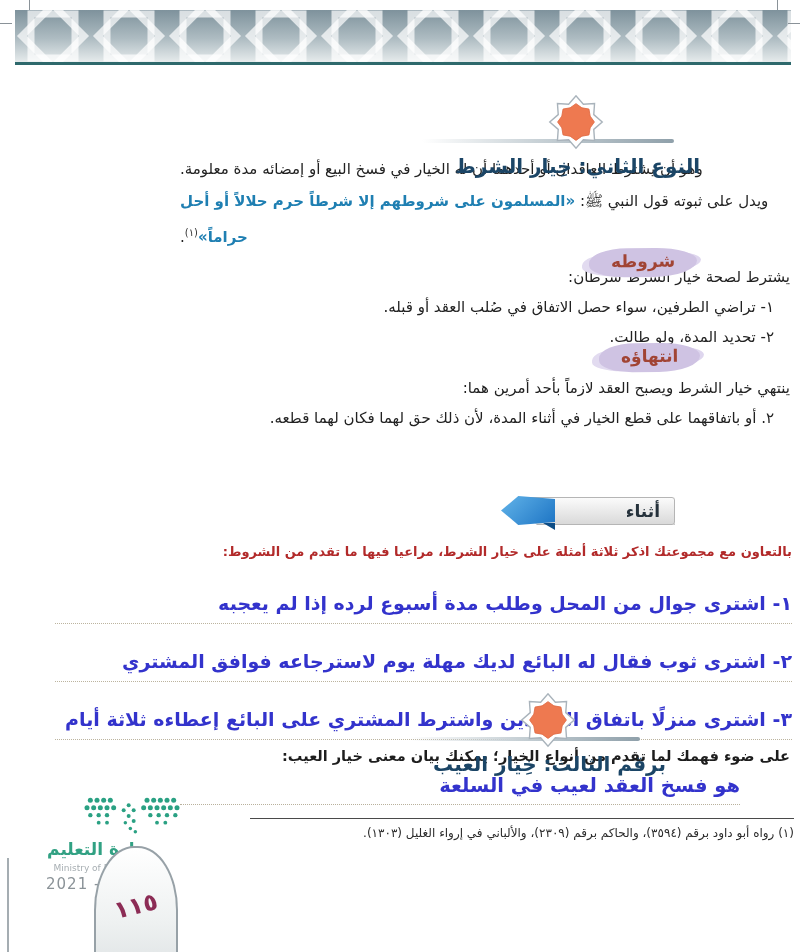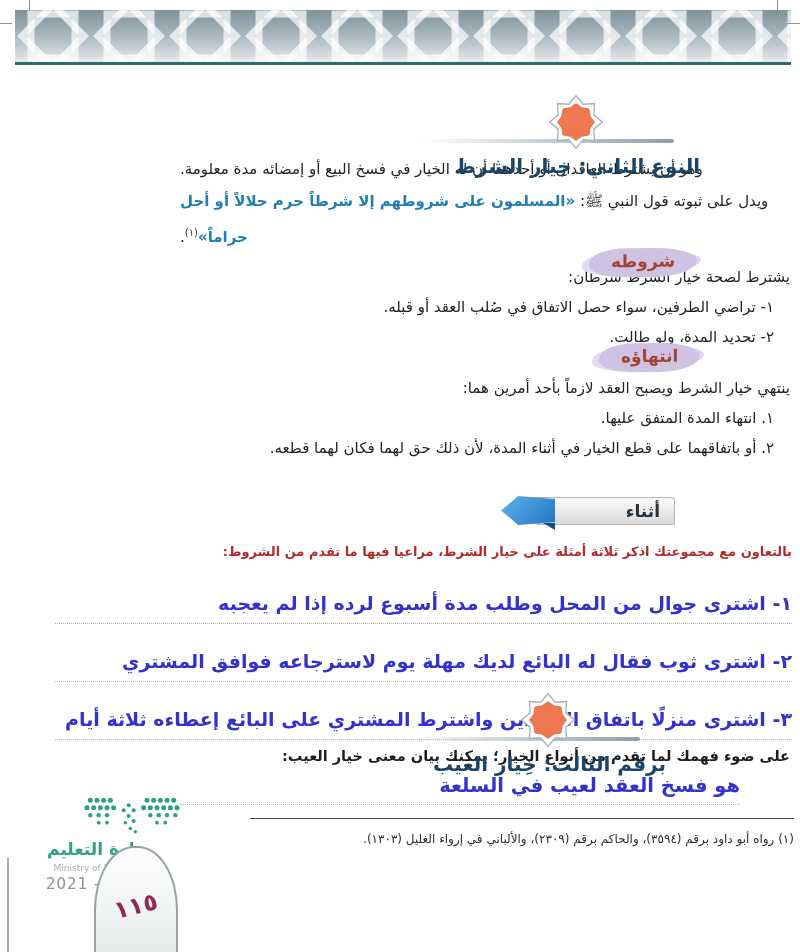--- a/index.html
+++ b/index.html
@@ -78,21 +78,21 @@
      text-align:right; white-space:nowrap; overflow:hidden;margin-top:20px; }
 
   .ayb-prompt { position:absolute; right:10px; left:150px; top:744px;
      font-size:14.5px; font-weight:bold; color:#1d1d1d; text-align:right; line-height:24px; }
   .ayb-answer { position:absolute; right:60px; left:180px; top:770px; height:34px;
      line-height:32px; border-bottom:1px dotted #b9b19c; font-size:19.5px;
      font-weight:bold; color:var(--answer_blue,#3333cc); text-align:right; }
 
   
   .footnote { position:absolute; left:250px; right:6px; top:818px;
-     border-top:1px solid #4a4a4a; padding-top:10px; font-size:12px;
+     border-top:1px solid #4a4a4a; padding-top:4px; font-size:12px;
      color:#2b2b2b; text-align:right; line-height:20px; }
 
   
   .logo-dots { position:absolute; left:82px; top:795px; }
   .ministry-ar { position:absolute; left:46px; top:839px; width:110px; text-align:center;
      font-size:17px; font-weight:bold; color:var(--logo_green,#31a183); }
   .ministry-en { position:absolute; left:46px; top:863px; width:110px; text-align:center;
      font-size:9px; color:#a7aeb2; direction:ltr; }
   .edition-year { position:absolute; left:46px; top:875px; font-size:15px;
      color:#8b9398; direction:ltr; letter-spacing:1px; }
@@ -156,21 +156,20 @@
     <div>يشترط لصحة خيار الشرط شرطان:</div>
     <div class="item">١- تراضي الطرفين، سواء حصل الاتفاق في صُلب العقد أو قبله.</div>
     <div class="item">٢- تحديد المدة، ولو طالت.</div>
   </div>
 
   <div class="blob" id="blob-expiry">
     <span class="bg">انتهاؤه</span>
   </div>
   <div class="textblock" id="expiry-block">
     <div>ينتهي خيار الشرط ويصبح العقد لازماً بأحد أمرين هما:</div>
-    <div class="item">١. انتهاء المدة المتفق عليها.</div>
     <div class="item">٢. أو باتفاقهما على قطع الخيار في أثناء المدة، لأن ذلك حق لهما فكان لهما قطعه.</div>
   </div>
 
   <div class="activity-ribbon">
     <div class="ribbon-body">أثناء</div>
     <div class="ribbon-arrow"></div>
     <div class="ribbon-fold"></div>
   </div>
 
   <div class="activity-prompt">بالتعاون مع مجموعتك اذكر ثلاثة أمثلة على خيار الشرط، مراعيا فيها ما تقدم من الشروط:</div>

